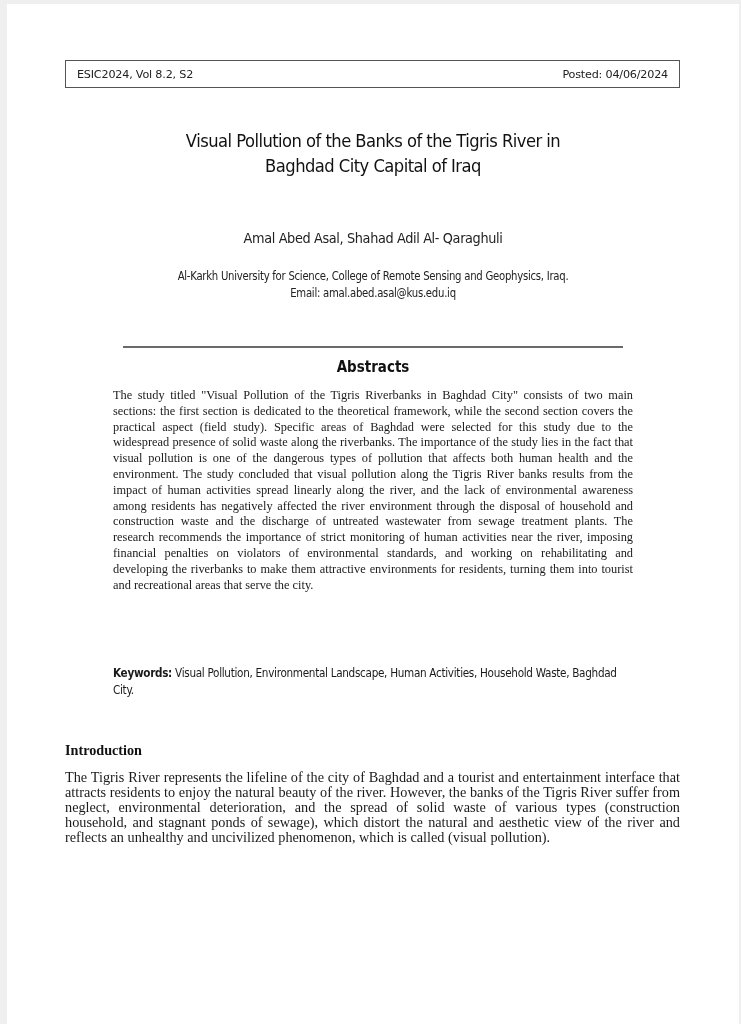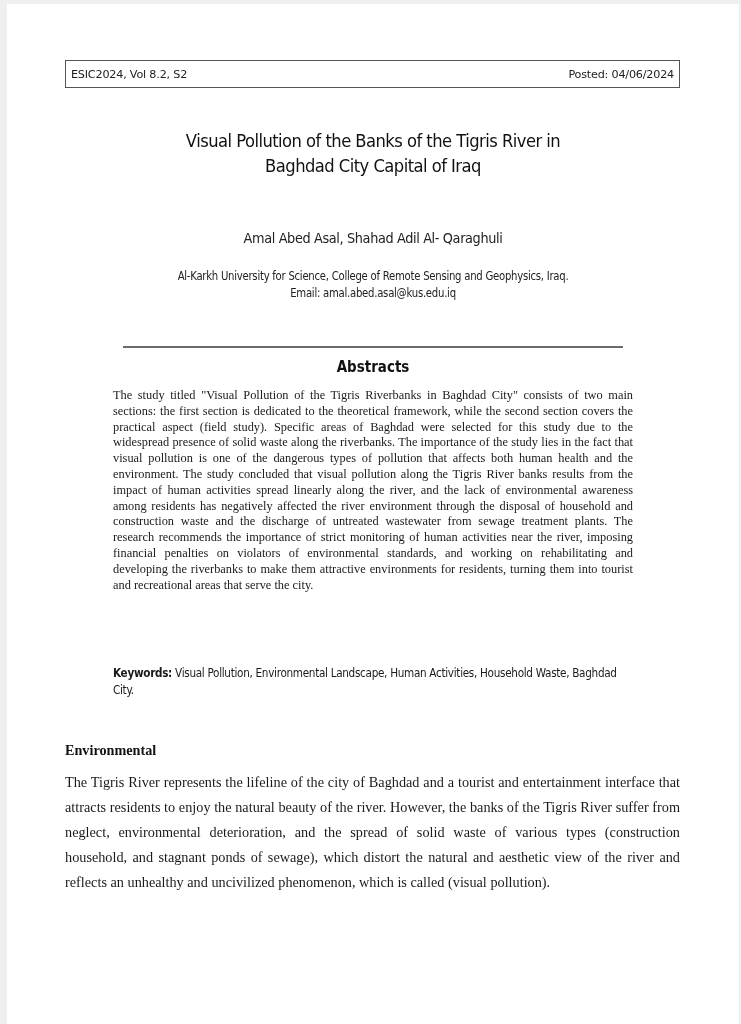--- a/index.html
+++ b/index.html
@@ -31,21 +31,21 @@
       position: absolute;
       left: 58px;
       top: 56px;
       width: 615px;
       height: 28px;
       border: 1px solid #555;
       box-sizing: border-box;
       display: flex;
       justify-content: space-between;
       align-items: center;
-      padding: 0 5px;
+      padding: 0 11px;
       font-size: 11.2px;
       color: #222;
       letter-spacing: -0.2px;
     }
     .title {
       position: absolute;
       left: 0;
       width: 732px;
       top: 124px;
       text-align: center;
@@ -131,21 +131,21 @@
       font-size: 14.2px;
       font-weight: bold;
       color: #111;
     }
     .intro-body {
       position: absolute;
       left: 58px;
       top: 766px;
       width: 615px;
       font-size: 14.25px;
-      line-height: 25px;
+      line-height: 15px;
       color: #1a1a1a;
       text-align: justify;
       margin: 0;
     }
   </style>
 </head>
 <body>
 
 <div class="page">
 
@@ -169,17 +169,17 @@
   <div class="rule"></div>
 
   <div class="abstract-heading sans">Abstracts</div>
 
   <p class="abstract-body serif">The study titled "Visual Pollution of the Tigris Riverbanks in Baghdad City" consists of two main sections: the first section is dedicated to the theoretical framework, while the second section covers the practical aspect (field study). Specific areas of Baghdad were selected for this study due to the widespread presence of solid waste along the riverbanks. The importance of the study lies in the fact that visual pollution is one of the dangerous types of pollution that affects both human health and the environment. The study concluded that visual pollution along the Tigris River banks results from the impact of human activities spread linearly along the river, and the lack of environmental awareness among residents has negatively affected the river environment through the disposal of household and construction waste and the discharge of untreated wastewater from sewage treatment plants. The research recommends the importance of strict monitoring of human activities near the river, imposing financial penalties on violators of environmental standards, and working on rehabilitating and developing the riverbanks to make them attractive environments for residents, turning them into tourist and recreational areas that serve the city.</p>
 
   <div class="keywords sans">
     <span class="kw-label">Keywords:</span><span> Visual Pollution, Environmental Landscape, Human Activities, Household Waste, Baghdad City.</span>
   </div>
 
-  <div class="intro-heading serif">Environmental</div>
+  <div class="intro-heading serif">Introduction</div>
 
   <p class="intro-body serif">The Tigris River represents the lifeline of the city of Baghdad and a tourist and entertainment interface that attracts residents to enjoy the natural beauty of the river. However, the banks of the Tigris River suffer from neglect, environmental deterioration, and the spread of solid waste of various types (construction household, and stagnant ponds of sewage), which distort the natural and aesthetic view of the river and reflects an unhealthy and uncivilized phenomenon, which is called (visual pollution).</p>
 
 </div>
 
 </body></html>

